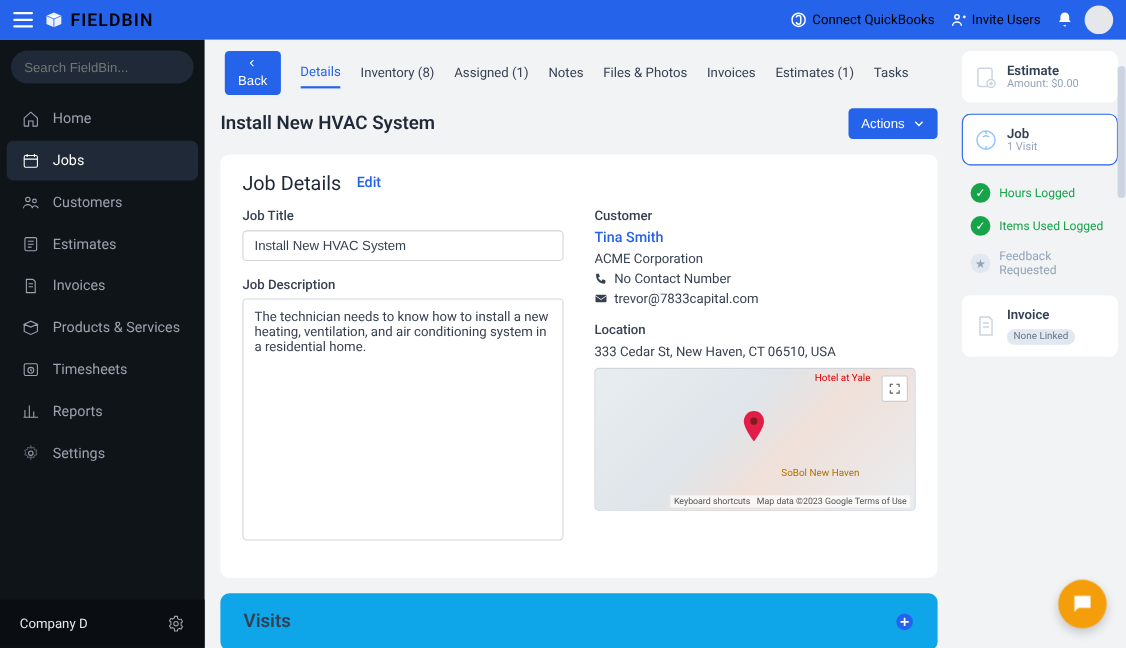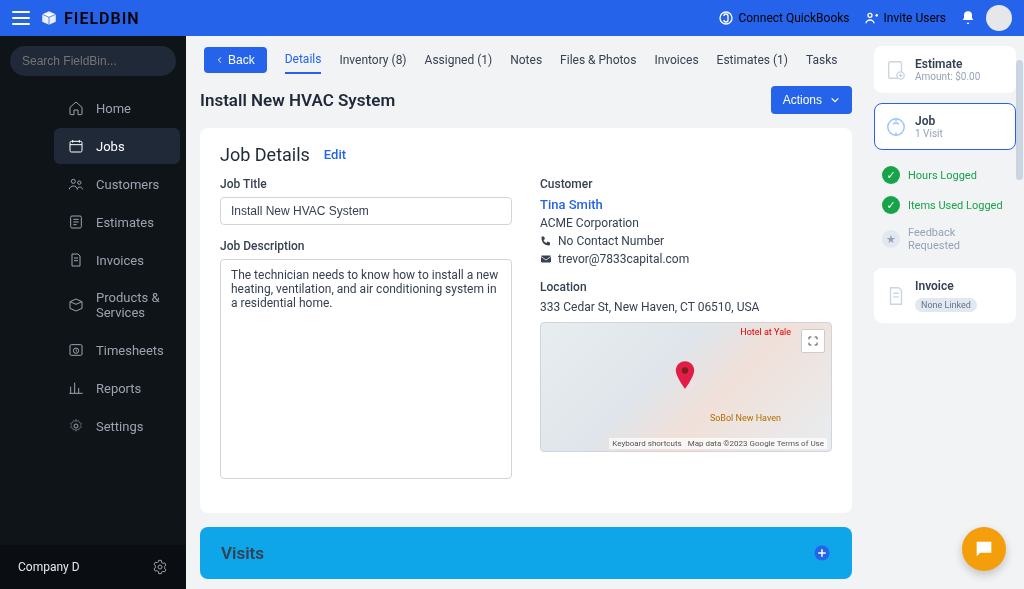--- a/index.html
+++ b/index.html
@@ -17,33 +17,33 @@
   .header .bell { margin-right: 10px; cursor: pointer; }
   
   
   .shell { display: flex; height: calc(100% - 36px); }
   
   
   .sidebar { width: 186px; background: #0f1419; color: #9ca3af; display: flex; flex-direction: column; }
   .search-wrap { padding: 10px; }
   .search { background: #1f2937; border-radius: 16px; height: 30px; display: flex; align-items: center; padding: 11px 12px; }
   .search input { background: transparent; border: none; outline: none; color: #9ca3af; font-size: 12px; flex: 1; }
-  .nav { padding: 4px 6px; margin-left: 48px; }
+  .nav { padding: 4px 6px; }
   .nav-item { display: flex; align-items: center; gap: 12px; padding: 10px 14px; font-size: 13px; border-radius: 6px; cursor: pointer; margin-bottom: 2px; }
   .nav-item.active { background: #1f2937; color: #fff; }
   .nav-item .icon { width: 16px; height: 16px; display: inline-flex; align-items: center; justify-content: center; }
   .sidebar-footer { margin-top: auto; padding: 14px 18px; display: flex; align-items: center; justify-content: space-between; background: #0a0e13; font-size: 12px; color: #e5e7eb; }
   .sidebar-footer .gear { cursor: pointer; }
   
   
   .main { flex: 1; display: flex; overflow: auto; }
   .content { flex: 1; padding: 10px 14px; min-width: 0; }
   
   .toolbar { display: flex; align-items: center; gap: 18px; margin-bottom: 12px; padding: 0 4px; }
-  .btn-back { background: #2563eb; color: #fff; border: none; border-radius: 4px; padding: 6px 12px; font-size: 12px; cursor: pointer; display: flex; align-items: center; gap: 4px; }
+  .btn-back { background: #2563eb; color: #fff; border: none; border-radius: 4px; padding: 6px 12px; font-size: 12px; cursor: pointer; display: flex; align-items: center; gap: 4px; flex-direction: column; }
   .tab { font-size: 12px; color: #374151; cursor: pointer; padding: 6px 0; }
   .tab.active { color: #2563eb; border-bottom: 2px solid #2563eb; }
   
   .title-row { display: flex; align-items: center; justify-content: space-between; margin-bottom: 14px; }
   .page-title { font-size: 17px; font-weight: 600; color: #1f2937; }
   .btn-actions { background: #2563eb; color: #fff; border: none; border-radius: 4px; padding: 7px 12px; font-size: 12px; cursor: pointer; display: flex; align-items: center; gap: 8px; }
   
   .card { background: #fff; border-radius: 8px; padding: 16px 20px; margin-bottom: 14px; }
   .card-head { display: flex; align-items: center; gap: 14px; margin-bottom: 12px; }
   .card-title { font-size: 18px; font-weight: 400; color: #1f2937; }

